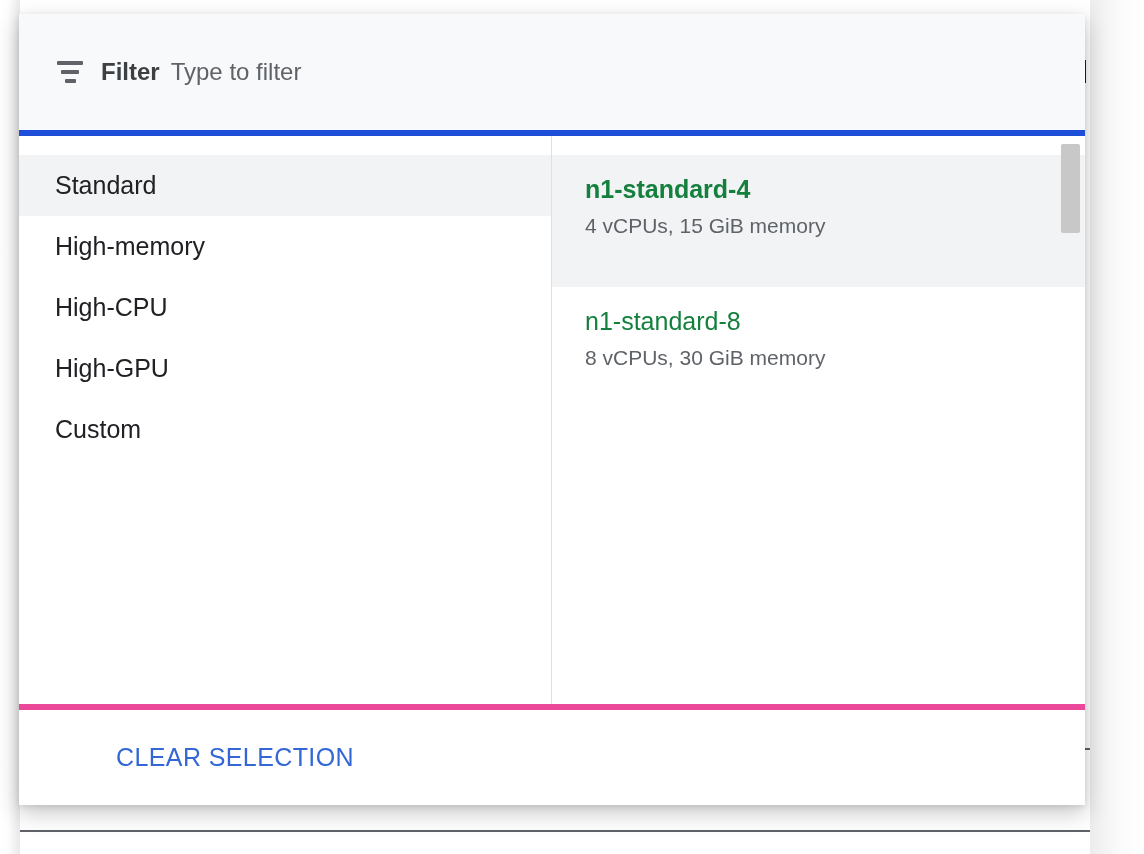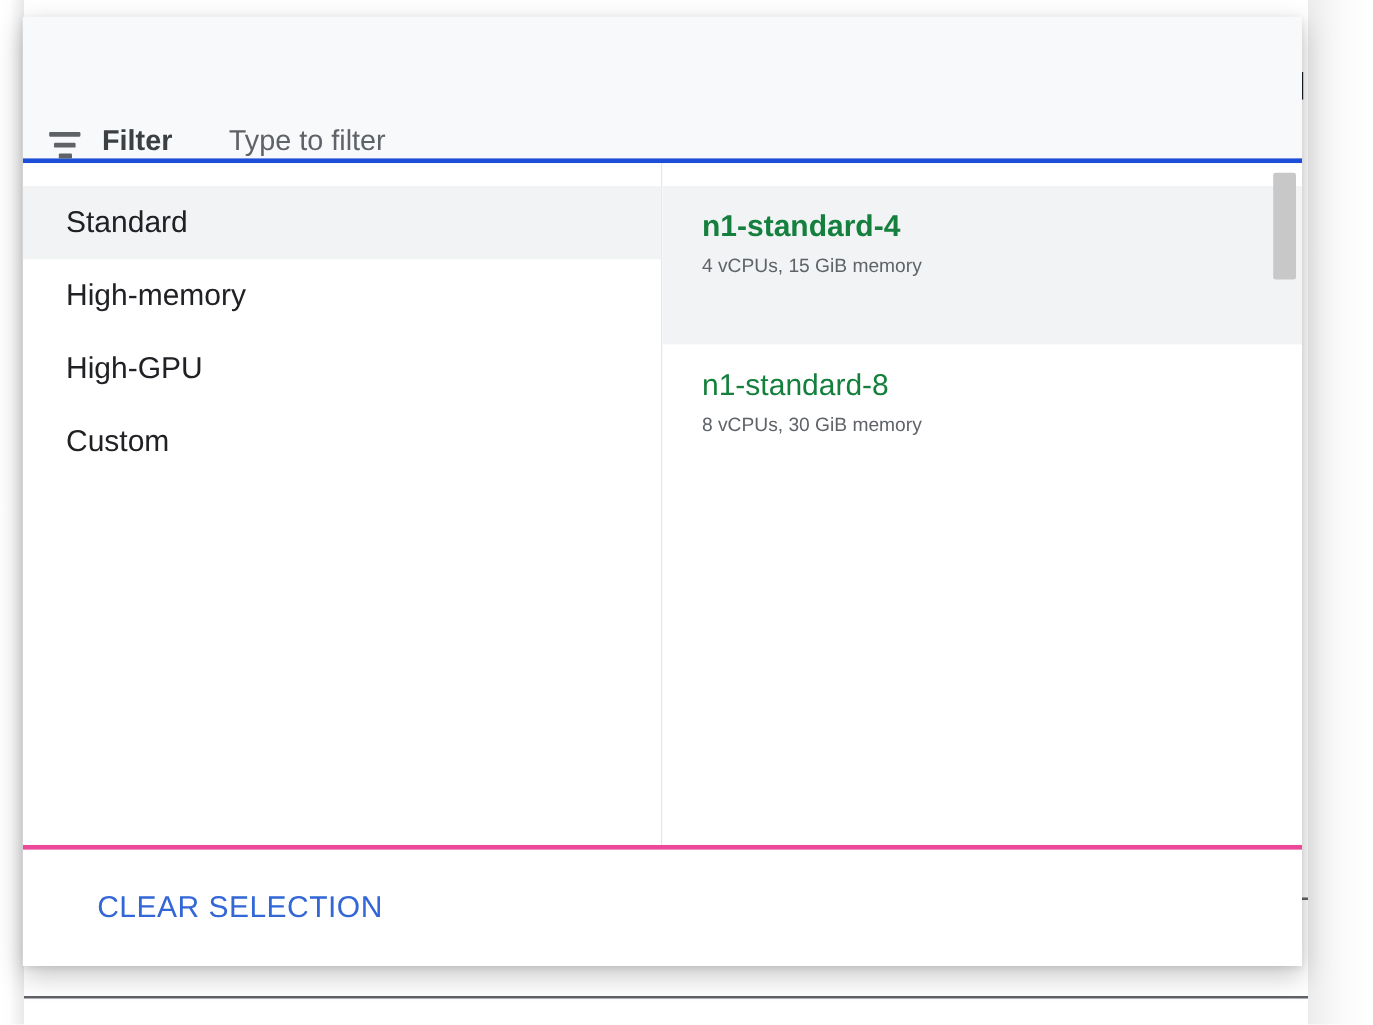--- a/index.html
+++ b/index.html
@@ -95,24 +95,24 @@
     display: flex;
     flex-direction: column;
     overflow: hidden;
   }
 
   
   .filter-bar {
     height: 122px;
     flex: 0 0 122px;
     background: #f8f9fa;
-    border-bottom: 4px solid #1d4ed8;
-    display: flex;
-    align-items: flex-end;
-    padding-left: 22px;
+    border-bottom: 6px solid #1d4ed8;
+    display: flex;
+    align-items: center;
+    padding-left: 38px;
     box-sizing: border-box;
   }
   .filter-icon {
     width: 26px;
     height: 22px;
     display: flex;
     flex-direction: column;
     justify-content: space-between;
     align-items: center;
     margin-right: 18px;
@@ -136,21 +136,20 @@
   }
   .filter-input {
     border: none;
     outline: none;
     background: transparent;
     font-family: "Liberation Sans", sans-serif;
     font-size: 24px;
     color: #a21caf;
     width: 760px;
     padding: 0;
-    margin-left: 36px;
   }
   .filter-input::placeholder { color: #5f6368; opacity: 1; }
 
   
   .panel-body {
     flex: 1 1 auto;
     display: flex;
     position: relative;
     min-height: 0;
   }
@@ -189,21 +188,21 @@
     cursor: pointer;
   }
   .machine-item.selected { background: #f1f3f4; }
   .machine-name {
     font-size: 25px;
     color: #15803d;
     line-height: 1.35;
   }
   .machine-item.selected .machine-name { font-weight: bold; }
   .machine-specs {
-    font-size: 16px;
+    font-size: 21px;
     color: #5f6368;
     line-height: 1.45;
     margin-top: 4px;
   }
 
   .scrollbar-track {
     position: absolute;
     right: 4px;
     top: 0px;
     width: 20px;
@@ -217,24 +216,24 @@
     width: 19px;
     height: 89px;
     background: #c8c8c8;
     border-radius: 2px;
   }
 
   
   .panel-footer {
     height: 101px;
     flex: 0 0 101px;
-    border-top: 4px solid #ec4899;
+    border-top: 6px solid #ec4899;
     display: flex;
     align-items: center;
-    padding-left: 62px;
+    padding-left: 97px;
     box-sizing: border-box;
     background: #ffffff;
   }
   .clear-selection-btn {
     background: transparent;
     border: none;
     padding: 0;
     font-family: "Liberation Sans", sans-serif;
     font-size: 25px;
     letter-spacing: 0.4px;
@@ -275,20 +274,23 @@
   <div class="panel-body">
 
     <div class="category-col">
       <div class="category-item selected">
           <span>Standard</span>
         </div>
       <div class="category-item">
           <span>High-memory</span>
         </div>
       <div class="category-item">
+          <span>High-CPU</span>
+        </div>
+      <div class="category-item">
           <span>High-GPU</span>
         </div>
       <div class="category-item">
           <span>Custom</span>
         </div>
     </div>
 
     <div class="machine-col">
 
       <div class="machine-item selected">

